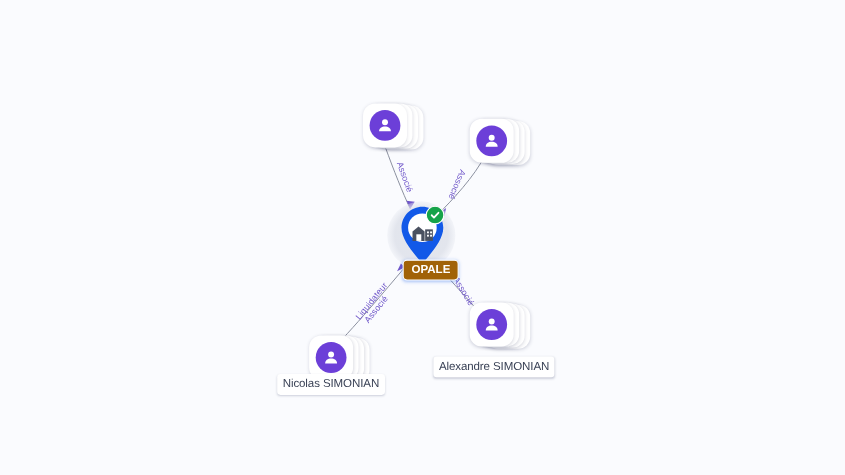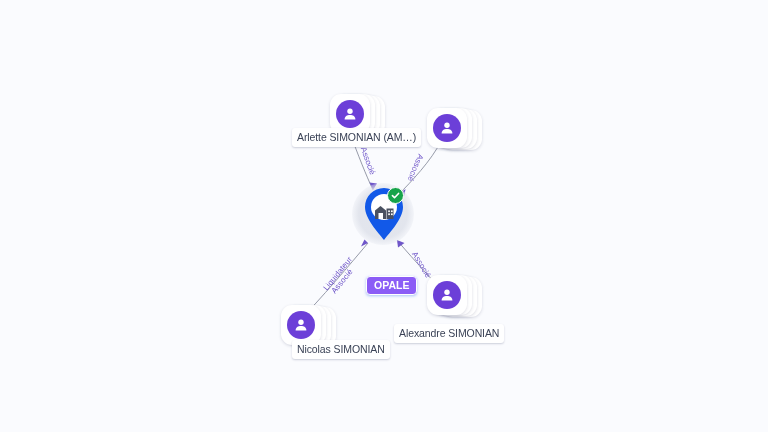--- a/index.html
+++ b/index.html
@@ -122,31 +122,30 @@
     position: absolute;
     left: 16px;
     top: 15px;
     width: 24px;
     height: 20px;
   }
   #company-label {
     position: absolute;
     left: 366px;
     top: 236px;
-    background: #8b5cf6;
+    background: #a16207;
     color: #ffffff;
     font-size: 10.5px;
     line-height: 13px;
     font-weight: bold;
     padding: 2px 7px;
     border-radius: 4px;
     box-shadow: 0 1px 3px rgba(18, 89, 232, 0.35);
     border: 1.5px solid #ffffff;
     white-space: nowrap;
-    margin-top: 40px;
   }
 
   
   .edge-label {
     position: absolute;
     color: #6f56c9;
     font-size: 8px;
     line-height: 9px;
     white-space: nowrap;
     transform-origin: left center;
@@ -186,21 +185,20 @@
       <div class="card c1"></div>
       <div class="card front"></div>
     </div>
     <div class="avatar">
       <svg width="16" height="16" viewBox="0 0 16 16">
         <circle cx="8" cy="5.2" r="2.7" fill="#ffffff"></circle>
         <path d="M2.6 13.4 C2.6 10.3 5.0 8.9 8 8.9 C11 8.9 13.4 10.3 13.4 13.4 Z" fill="#ffffff"></path>
       </svg>
     </div>
   </div>
-  <div class="node-label" style="left:292px; top:128px;">Arlette SIMONIAN (AM…)</div>
 
   <div class="person-node" style="left:427px; top:108px;">
     <div class="card-stack">
       <div class="card c3"></div>
       <div class="card c2"></div>
       <div class="card c1"></div>
       <div class="card front"></div>
     </div>
     <div class="avatar">
       <svg width="16" height="16" viewBox="0 0 16 16">
@@ -233,21 +231,21 @@
       <div class="card c1"></div>
       <div class="card front"></div>
     </div>
     <div class="avatar">
       <svg width="16" height="16" viewBox="0 0 16 16">
         <circle cx="8" cy="5.2" r="2.7" fill="#ffffff"></circle>
         <path d="M2.6 13.4 C2.6 10.3 5.0 8.9 8 8.9 C11 8.9 13.4 10.3 13.4 13.4 Z" fill="#ffffff"></path>
       </svg>
     </div>
   </div>
-  <div class="node-label" style="left:252px; top:340px;margin-left:40px;">Nicolas SIMONIAN</div>
+  <div class="node-label" style="left:252px; top:340px;">Nicolas SIMONIAN</div>
 
   <div id="company-node">
     <div class="pin-halo"></div>
     <div class="pin">
       <svg width="48" height="56" viewBox="0 0 48 56">
         <path d="M24 2 C13.5 2 5 10.5 5 21 C5 33 18 46 24 54 C30 46 43 33 43 21 C43 10.5 34.5 2 24 2 Z" fill="#1259e8"></path>
         <circle cx="24" cy="21" r="13" fill="#ffffff"></circle>
       </svg>
     </div>
     <div class="company-icon">

